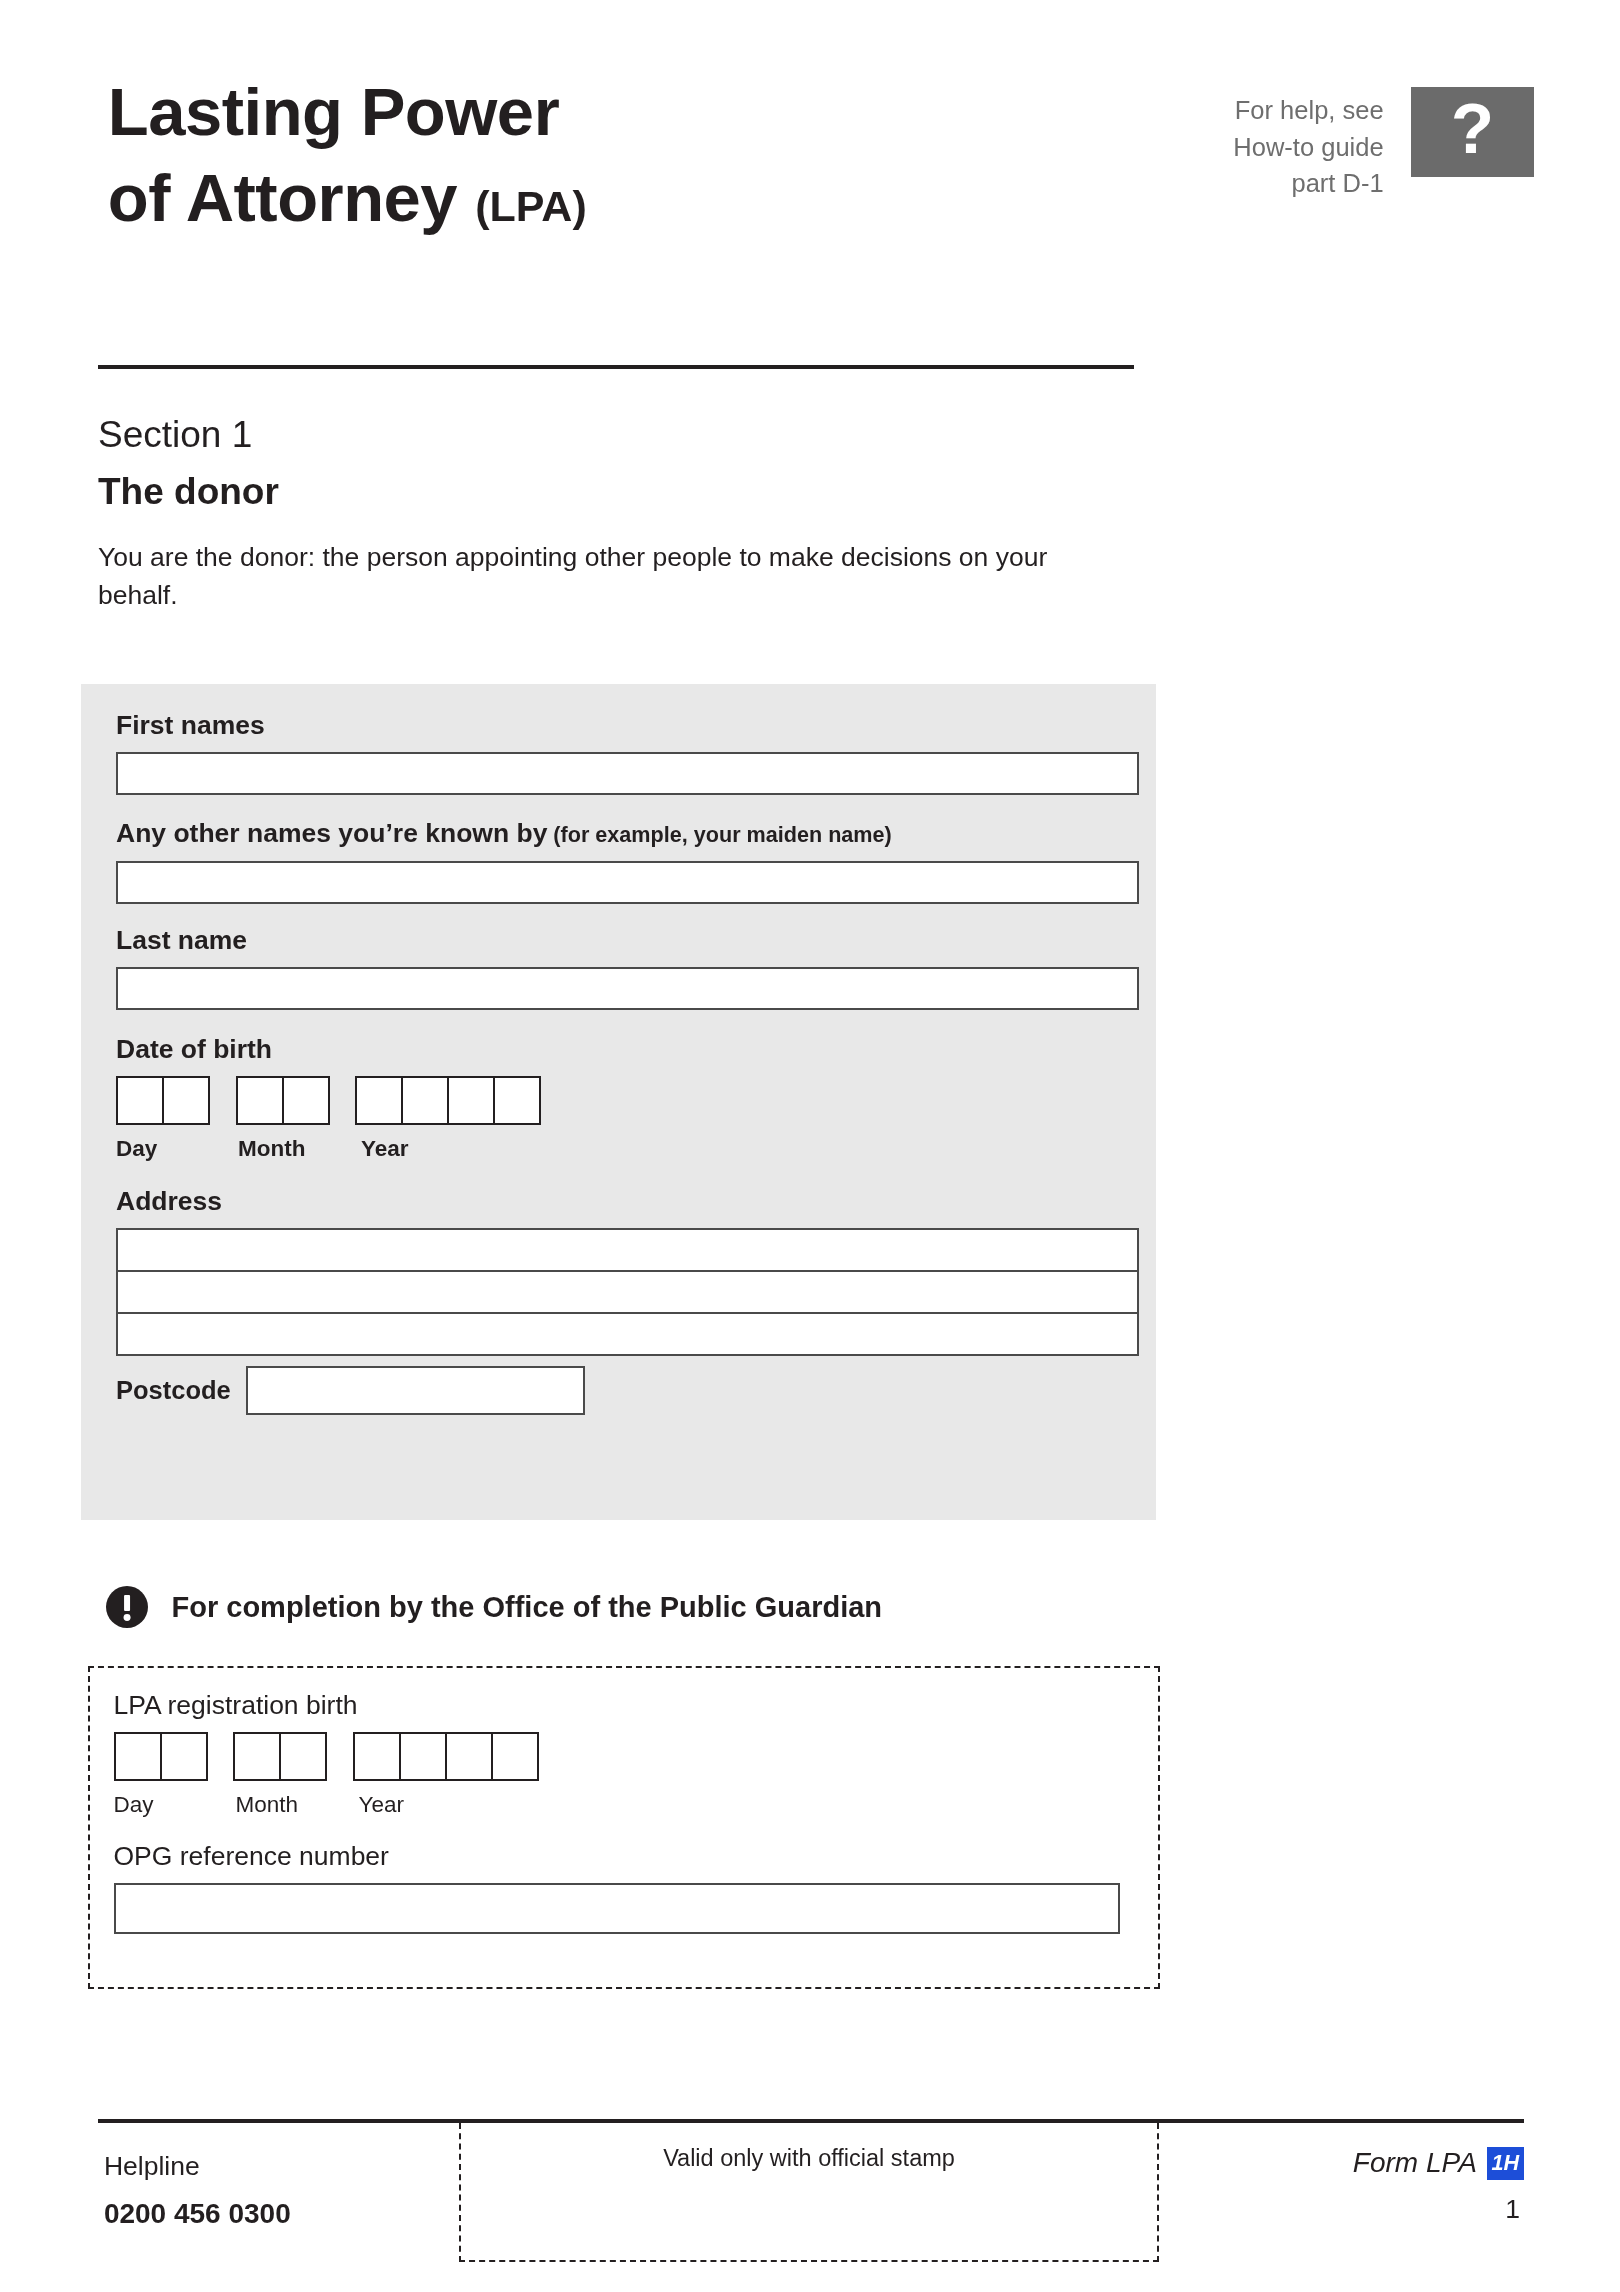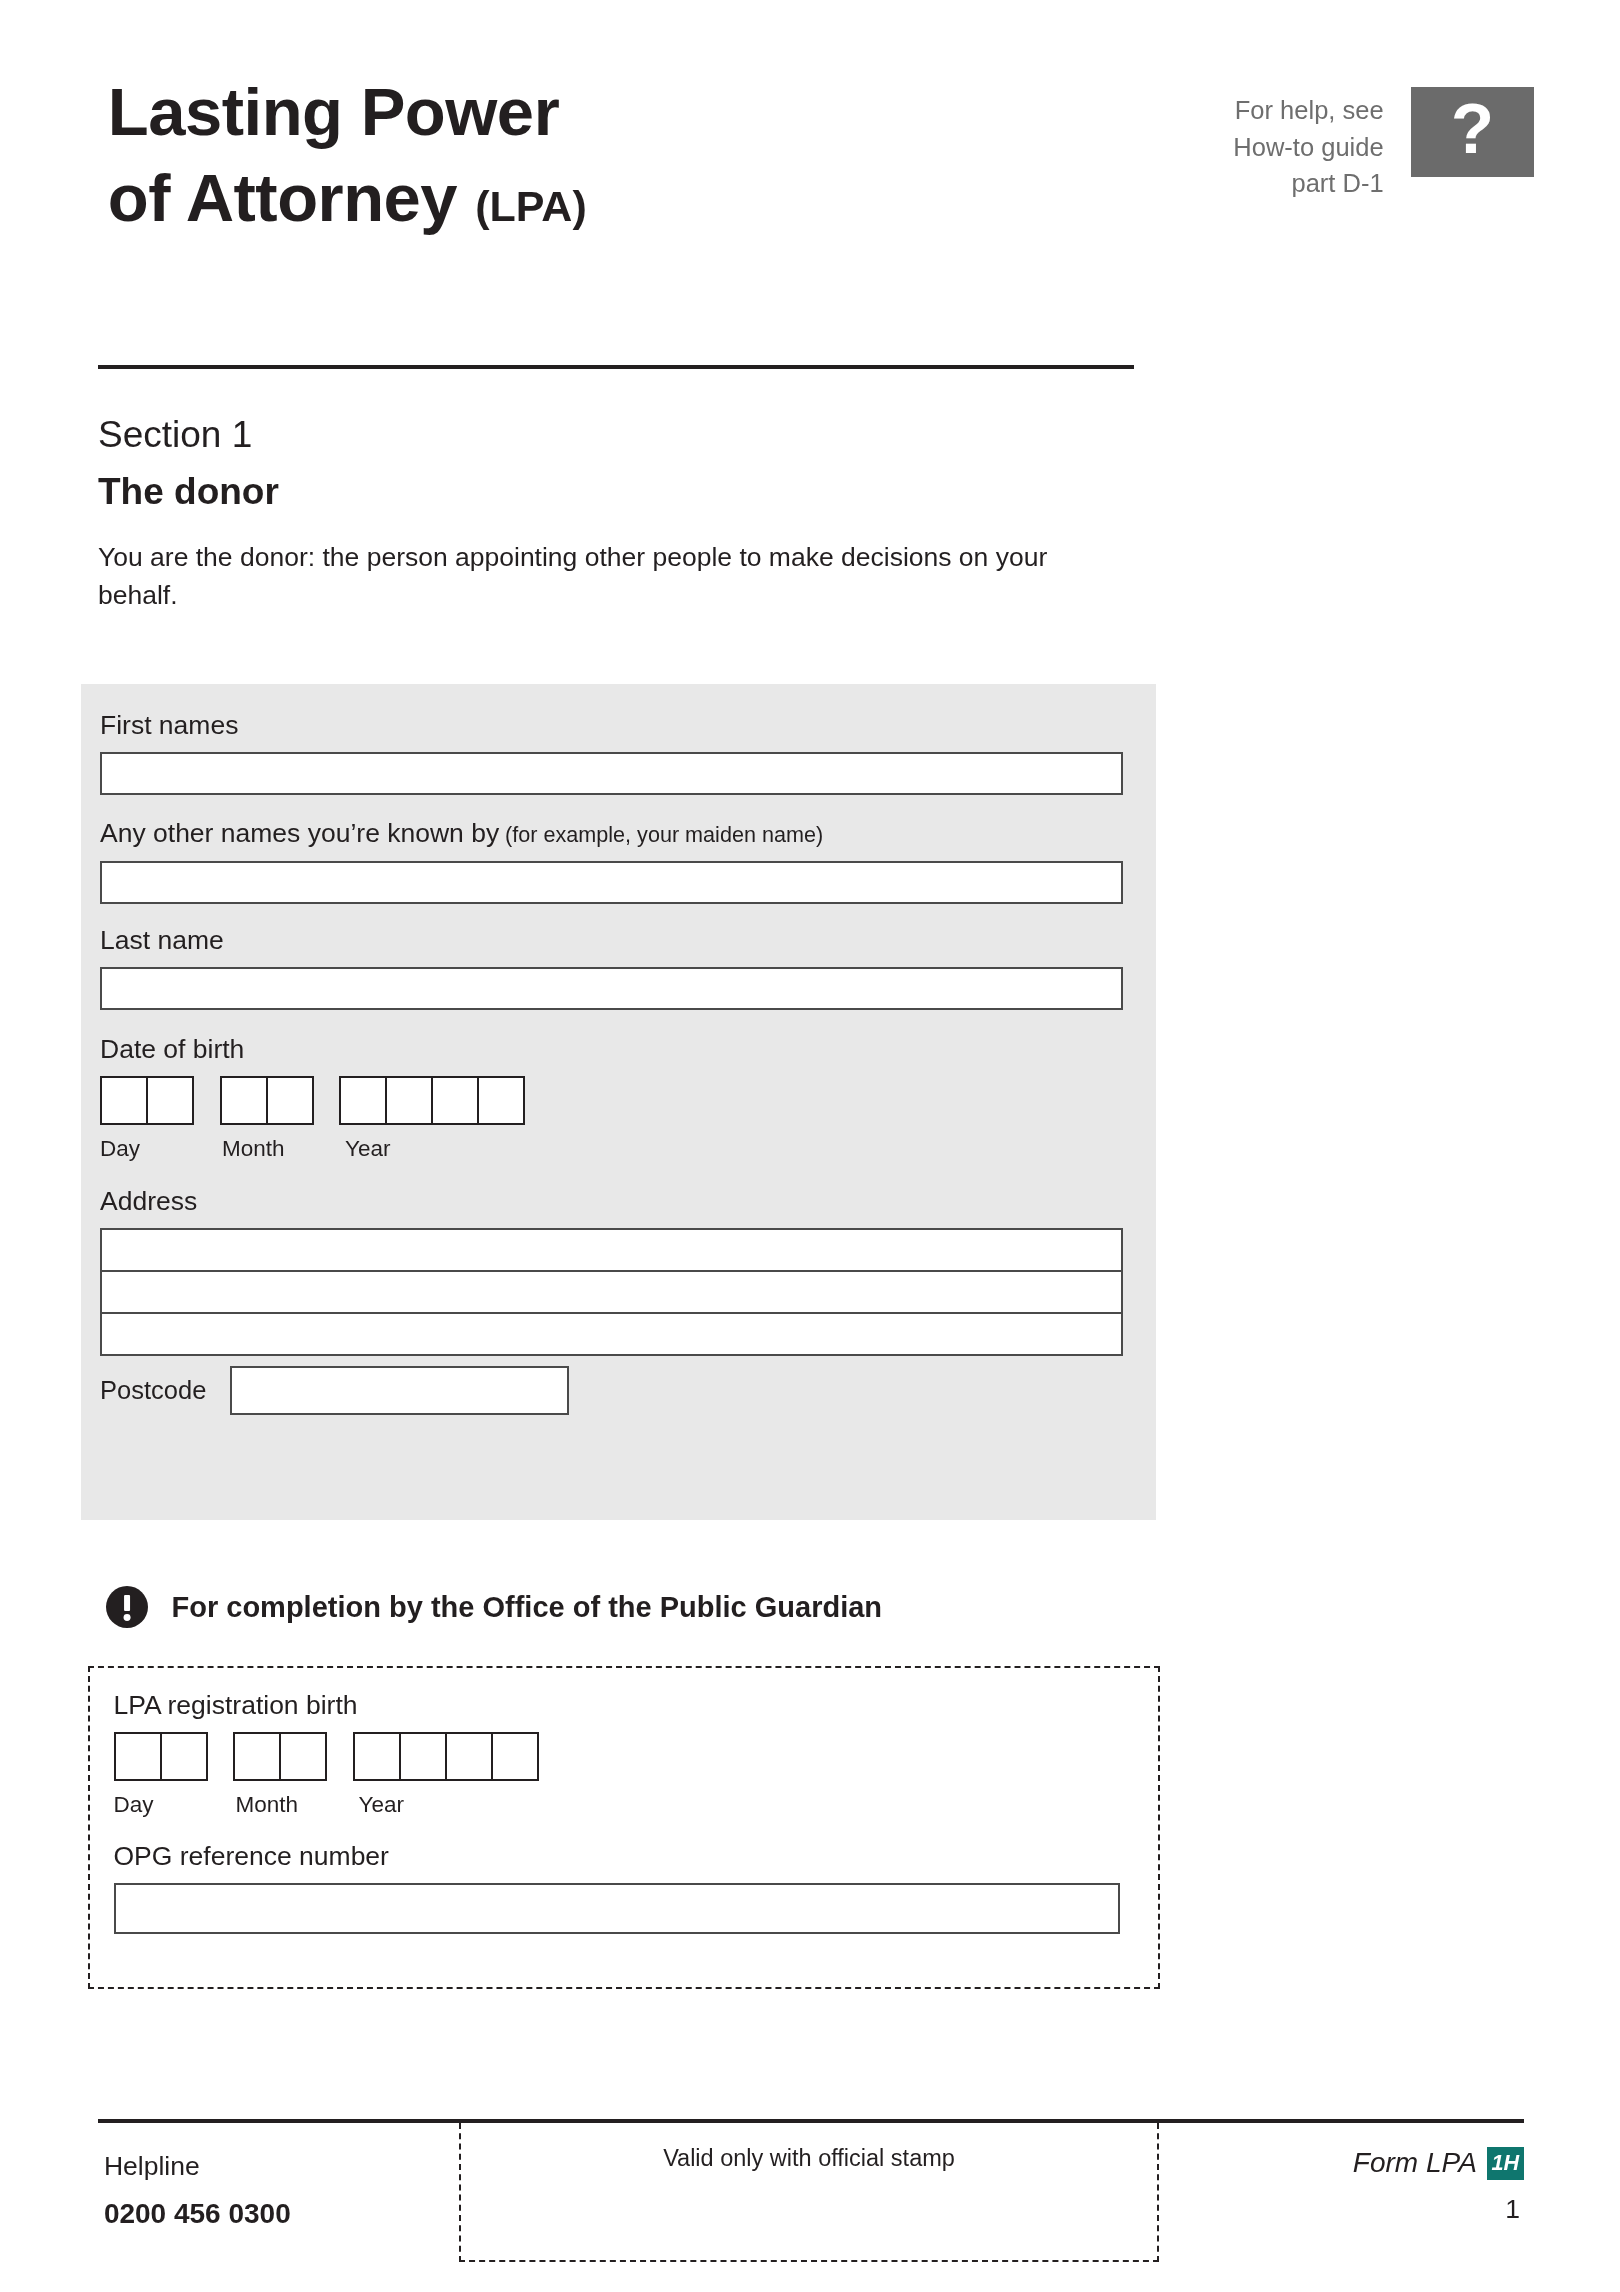--- a/index.html
+++ b/index.html
@@ -123,23 +123,24 @@
   .panel {
     position: absolute;
     left: 81px;
     top: 684px;
     width: 1075px;
     height: 836px;
     background: #e8e8e8;
   }
   .panel-inner {
     position: absolute;
-    left: 19px;
+    left: 35px;
     top: 23.5px;
     width: 1024px;
+    font-weight: bold;
   }
 
   .field-label {
     font-size: 26.5px;
     line-height: 1.3;
     color: #231f20;
     margin-bottom: 9.8px;
   }
   .field-label .hint {
     font-size: 21.6px;
@@ -347,21 +348,21 @@
     align-items: center;
     justify-content: flex-end;
     font-style: italic;
   }
   .form-id-label {
     font-size: 28px;
     color: #231f20;
     margin-right: 9.8px;
   }
   .form-id-badge {
-    background: #0f766e;
+    background: #1d4ed8;
     color: #ffffff;
     font-size: 21.6px;
     font-weight: bold;
     line-height: 1;
     padding: 5.9px 4.9px 5.9px 4.9px;
     min-width: 25.5px;
     text-align: center;
   }
   .page-number {
     font-size: 26.5px;

